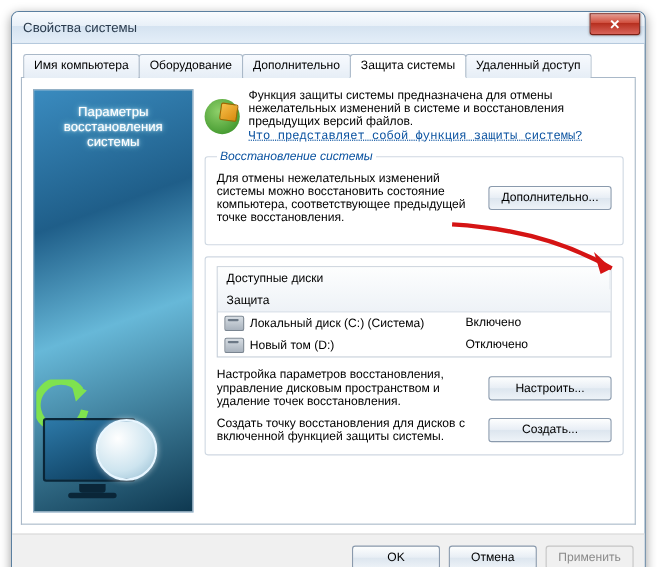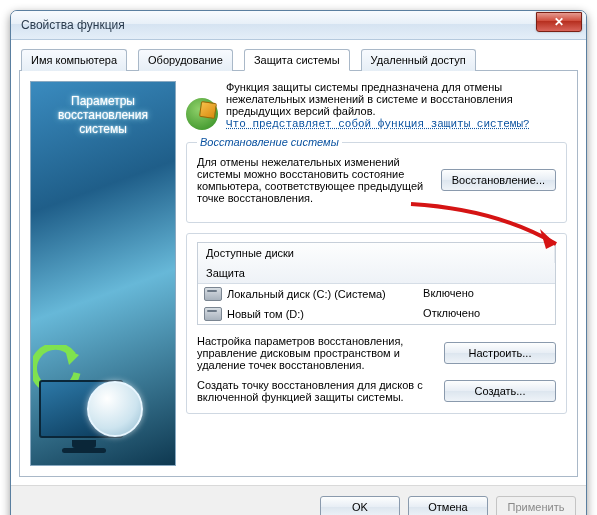--- a/index.html
+++ b/index.html
@@ -39,21 +39,21 @@
     margin-top:-6px;
     box-shadow:0 0 2px rgba(0,0,0,.3);
   }
   .client {
     padding: 8px;
   }
   .tabstrip {
     display:flex;
     border-bottom:1px solid #a9b8c8;
     padding-left:2px;
-    gap:12px;
+    gap:0;
   }
   .tab {
     padding:4px 9px 4px 9px;
     border:1px solid #a9b8c8;
     border-bottom:none;
     background:linear-gradient(to bottom,#f7fafe,#e6eef6);
     font-size:11px;
     margin-right:-1px;
     border-radius:3px 3px 0 0;
     position:relative;
@@ -104,21 +104,21 @@
     position:absolute;bottom:28px;left:56px;width:52px;height:52px;border-radius:50%;
     background:radial-gradient(circle at 35% 30%, #fff, #cde4ef 60%, #8fb9cf);
     border:2px solid #e8f6ff;
     box-shadow:0 0 6px rgba(255,255,255,.6);
   }
   .sidepic .arrow{
     position:absolute;bottom:70px;left:2px;width:50px;height:50px;
   }
   .sidepic .arrow svg{width:50px;height:50px;}
   .maincol{flex:1;position:relative;}
-  .toprow{display:flex;gap:8px;align-items:flex-end;margin-bottom:6px;}
+  .toprow{display:flex;gap:8px;align-items:center;margin-bottom:6px;}
   .shieldicon{
     width:32px;height:32px;flex-shrink:0;
     background:radial-gradient(circle at 40% 35%, #8fd06a, #2e8a1f);
     border-radius:50%;
     position:relative;
   }
   .shieldicon:after{
     content:"";position:absolute;left:14px;top:4px;width:14px;height:14px;
     background:linear-gradient(135deg,#f6c04a,#d98a0f);border:1px solid #a26400;border-radius:2px;
     transform:rotate(8deg);
@@ -165,32 +165,33 @@
     position:absolute;left:220px;top:118px;pointer-events:none;z-index:5;
   }
   .bigarrow svg{width:180px;height:70px;}
 </style>
 </head>
 <body>
 
 <div class="window">
 
   <div class="titlebar">
-    <span>Свойства функция</span>
+    <span>Свойства системы</span>
     <span class="spacer"></span>
     <div class="closebtn">
       <span>✕</span>
     </div>
   </div>
 
   <div class="client">
 
     <div class="tabstrip">
       <div class="tab">Имя компьютера</div>
       <div class="tab">Оборудование</div>
+      <div class="tab">Дополнительно</div>
       <div class="tab active">Защита системы</div>
       <div class="tab">Удаленный доступ</div>
     </div>
 
     <div class="tabpane">
 
       <div class="sidepic">
         <div class="glow">Параметры</div>
         <div class="glow">восстановления</div>
         <div class="glow">системы</div>
@@ -222,21 +223,21 @@
           <div>
             <div>Функция защиты системы предназначена для отмены нежелательных изменений в системе и восстановления предыдущих версий файлов.</div>
             <span class="link">Что представляет собой функция защиты системы?</span>
           </div>
         </div>
 
         <fieldset class="group">
           <legend>Восстановление системы</legend>
           <div class="row">
             <div class="txt">Для отмены нежелательных изменений системы можно восстановить состояние компьютера, соответствующее предыдущей точке восстановления.</div>
-            <button class="btn">Восстановление...</button>
+            <button class="btn">Дополнительно...</button>
           </div>
         </fieldset>
 
         <fieldset class="group">
 
           <div class="tablebox">
             <div class="tablehead">
               <div class="c1">Доступные диски</div>
               <div class="c2">Защита</div>
             </div>

